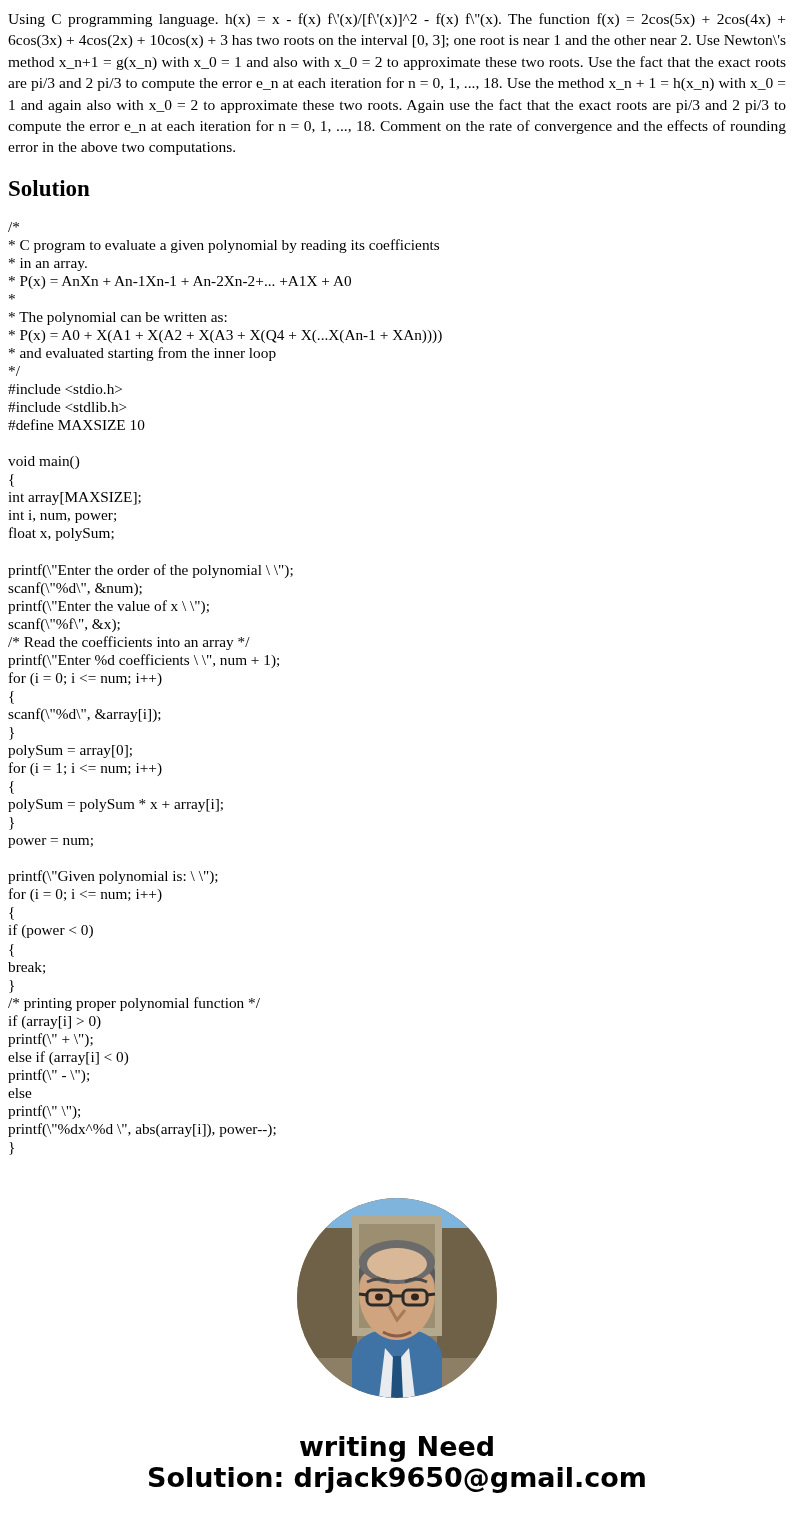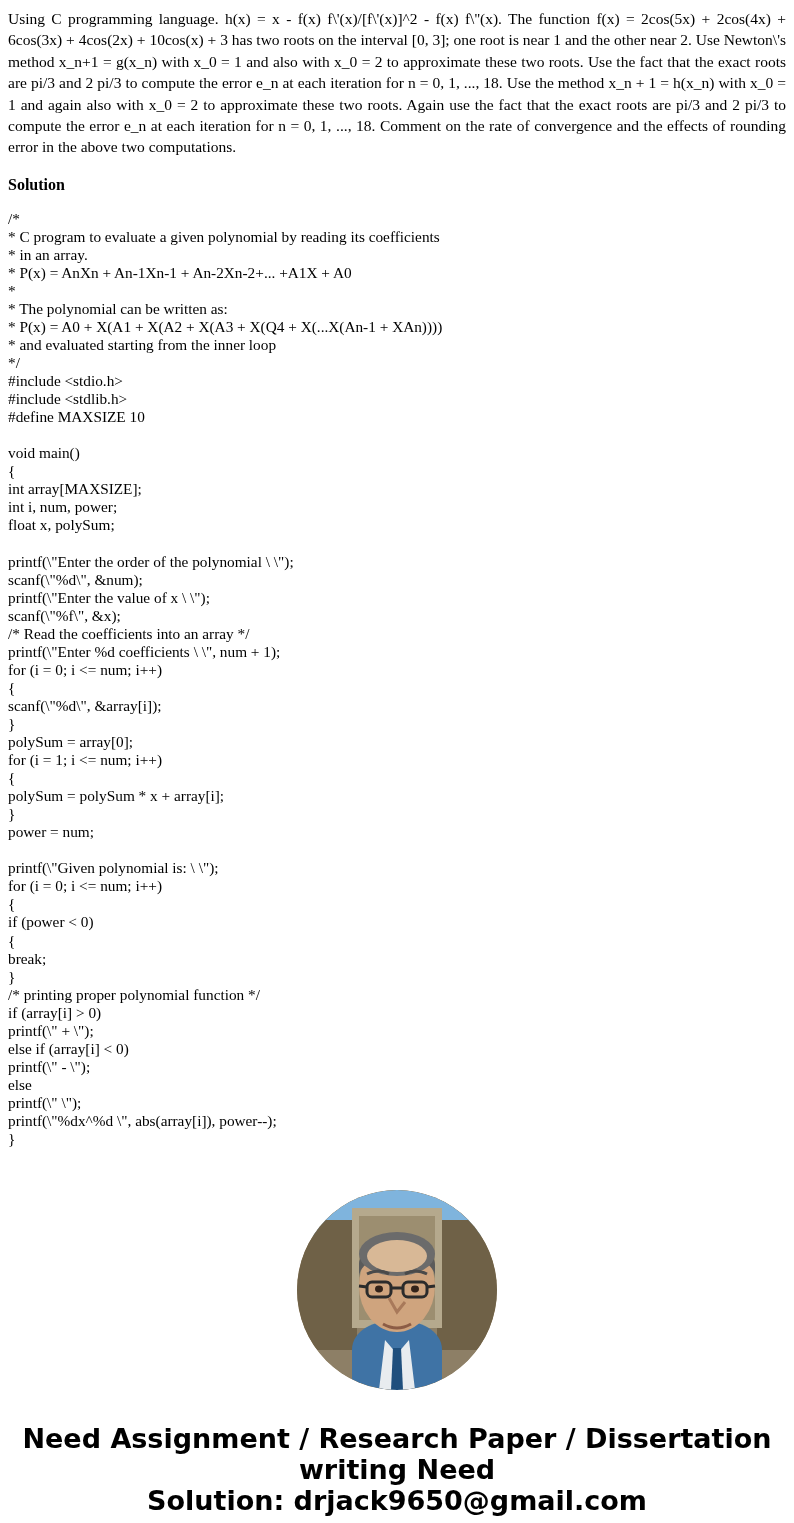--- a/index.html
+++ b/index.html
@@ -19,21 +19,21 @@
     padding: 8px 8px 0 8px;
   }
   .question {
     font-size: 15.5px;
     line-height: 1.38;
     text-align: justify;
     margin: 0 0 18px 0;
     font-family: Liberation Serif, serif;
   }
   .solution-heading {
-    font-size: 16px;
+    font-size: 23px;
     font-weight: bold;
     margin: 3px 0 16px 0;
   }
   .code-block {
     font-size: 15.3px;
     line-height: 1.18;
     white-space: pre-wrap;
     margin: 0;
     font-family: "Liberation Serif", serif;
   }
@@ -158,18 +158,17 @@
           <path d="M92 108 L100 122 L108 112" fill="none" stroke="#a8795a" stroke-width="3"></path>
           <path d="M86 134 Q100 142 114 134" fill="none" stroke="#8c5c45" stroke-width="3"></path>
           <path d="M70 84 Q82 78 92 84" fill="none" stroke="#4a4a4a" stroke-width="3"></path>
           <path d="M108 84 Q118 78 130 84" fill="none" stroke="#4a4a4a" stroke-width="3"></path>
         </g>
       </svg>
     </div>
   </div>
 
   <div class="promo">
-    <span>Need Assignment / Research Paper / Dissertation</span>
     <span class="line2">writing Need</span>
     <span class="contact">Solution: drjack9650@gmail.com</span>
   </div>
 
 </div>
 
 </body></html>

